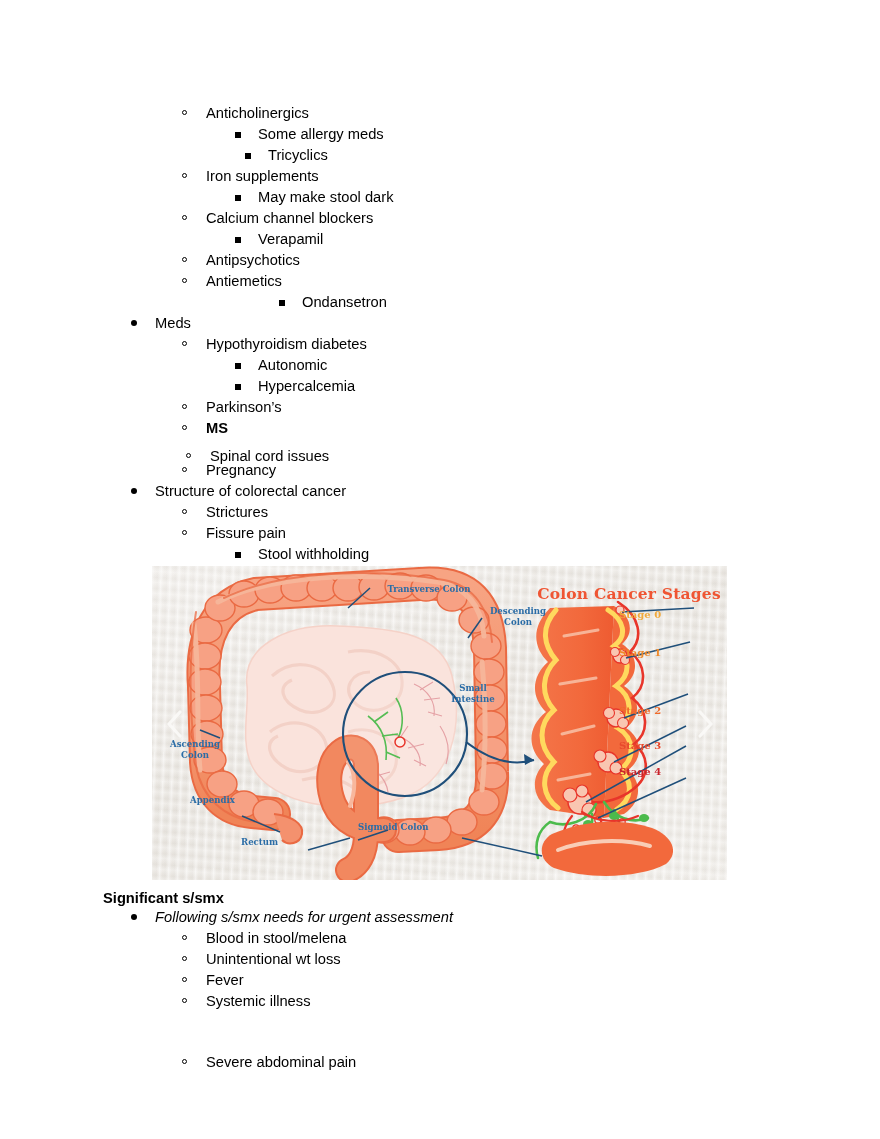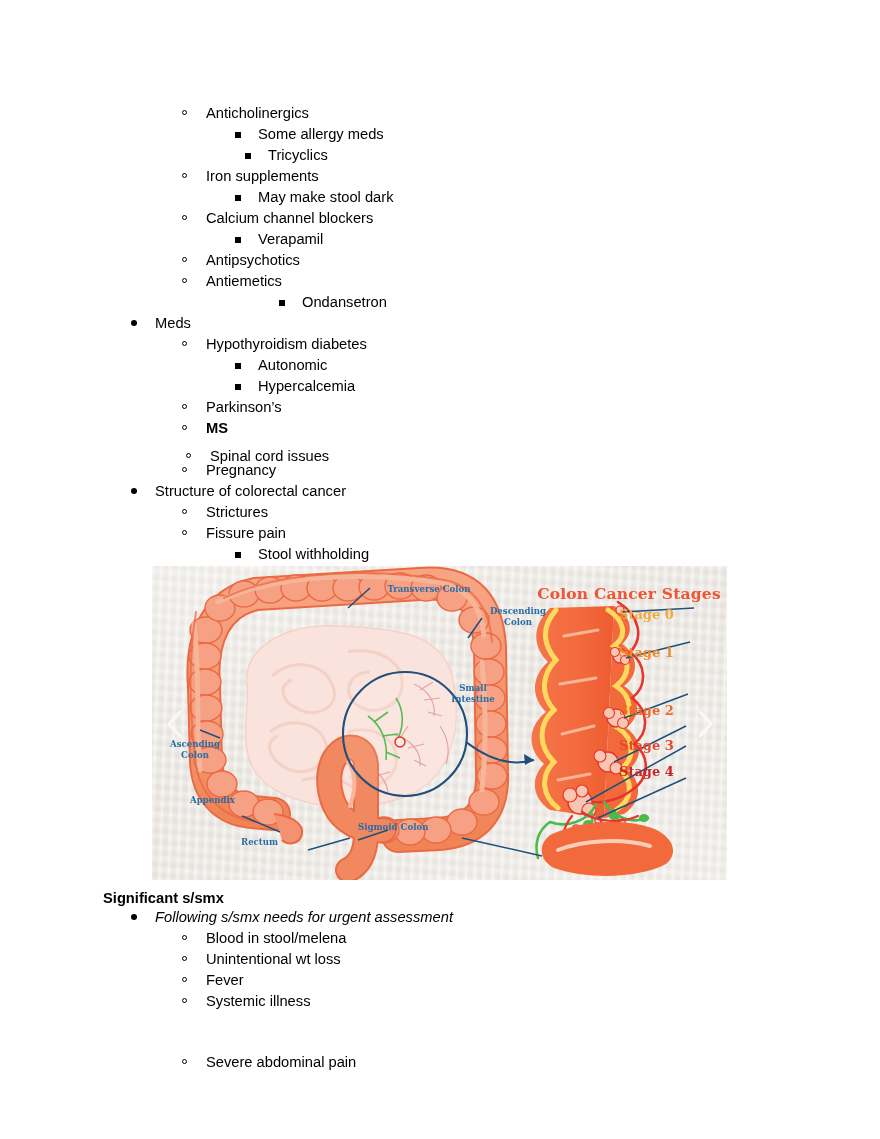--- a/index.html
+++ b/index.html
@@ -137,21 +137,21 @@
     color: #2a6ca6;
     line-height: 10.5px;
     white-space: pre-line;
   }
   .lbl.ctr { text-align: center; }
 
   .stage-lbl {
     position: absolute;
     font-family: "DejaVu Serif", serif;
     font-weight: bold;
-    font-size: 13px;
+    font-size: 10px;
     line-height: 10px;
     white-space: nowrap;
   }
   .red-lbl {
     position: absolute;
     font-family: "DejaVu Serif", serif;
     font-weight: bold;
     font-size: 8.4px;
     line-height: 10.5px;
     color: #e23c2e;

